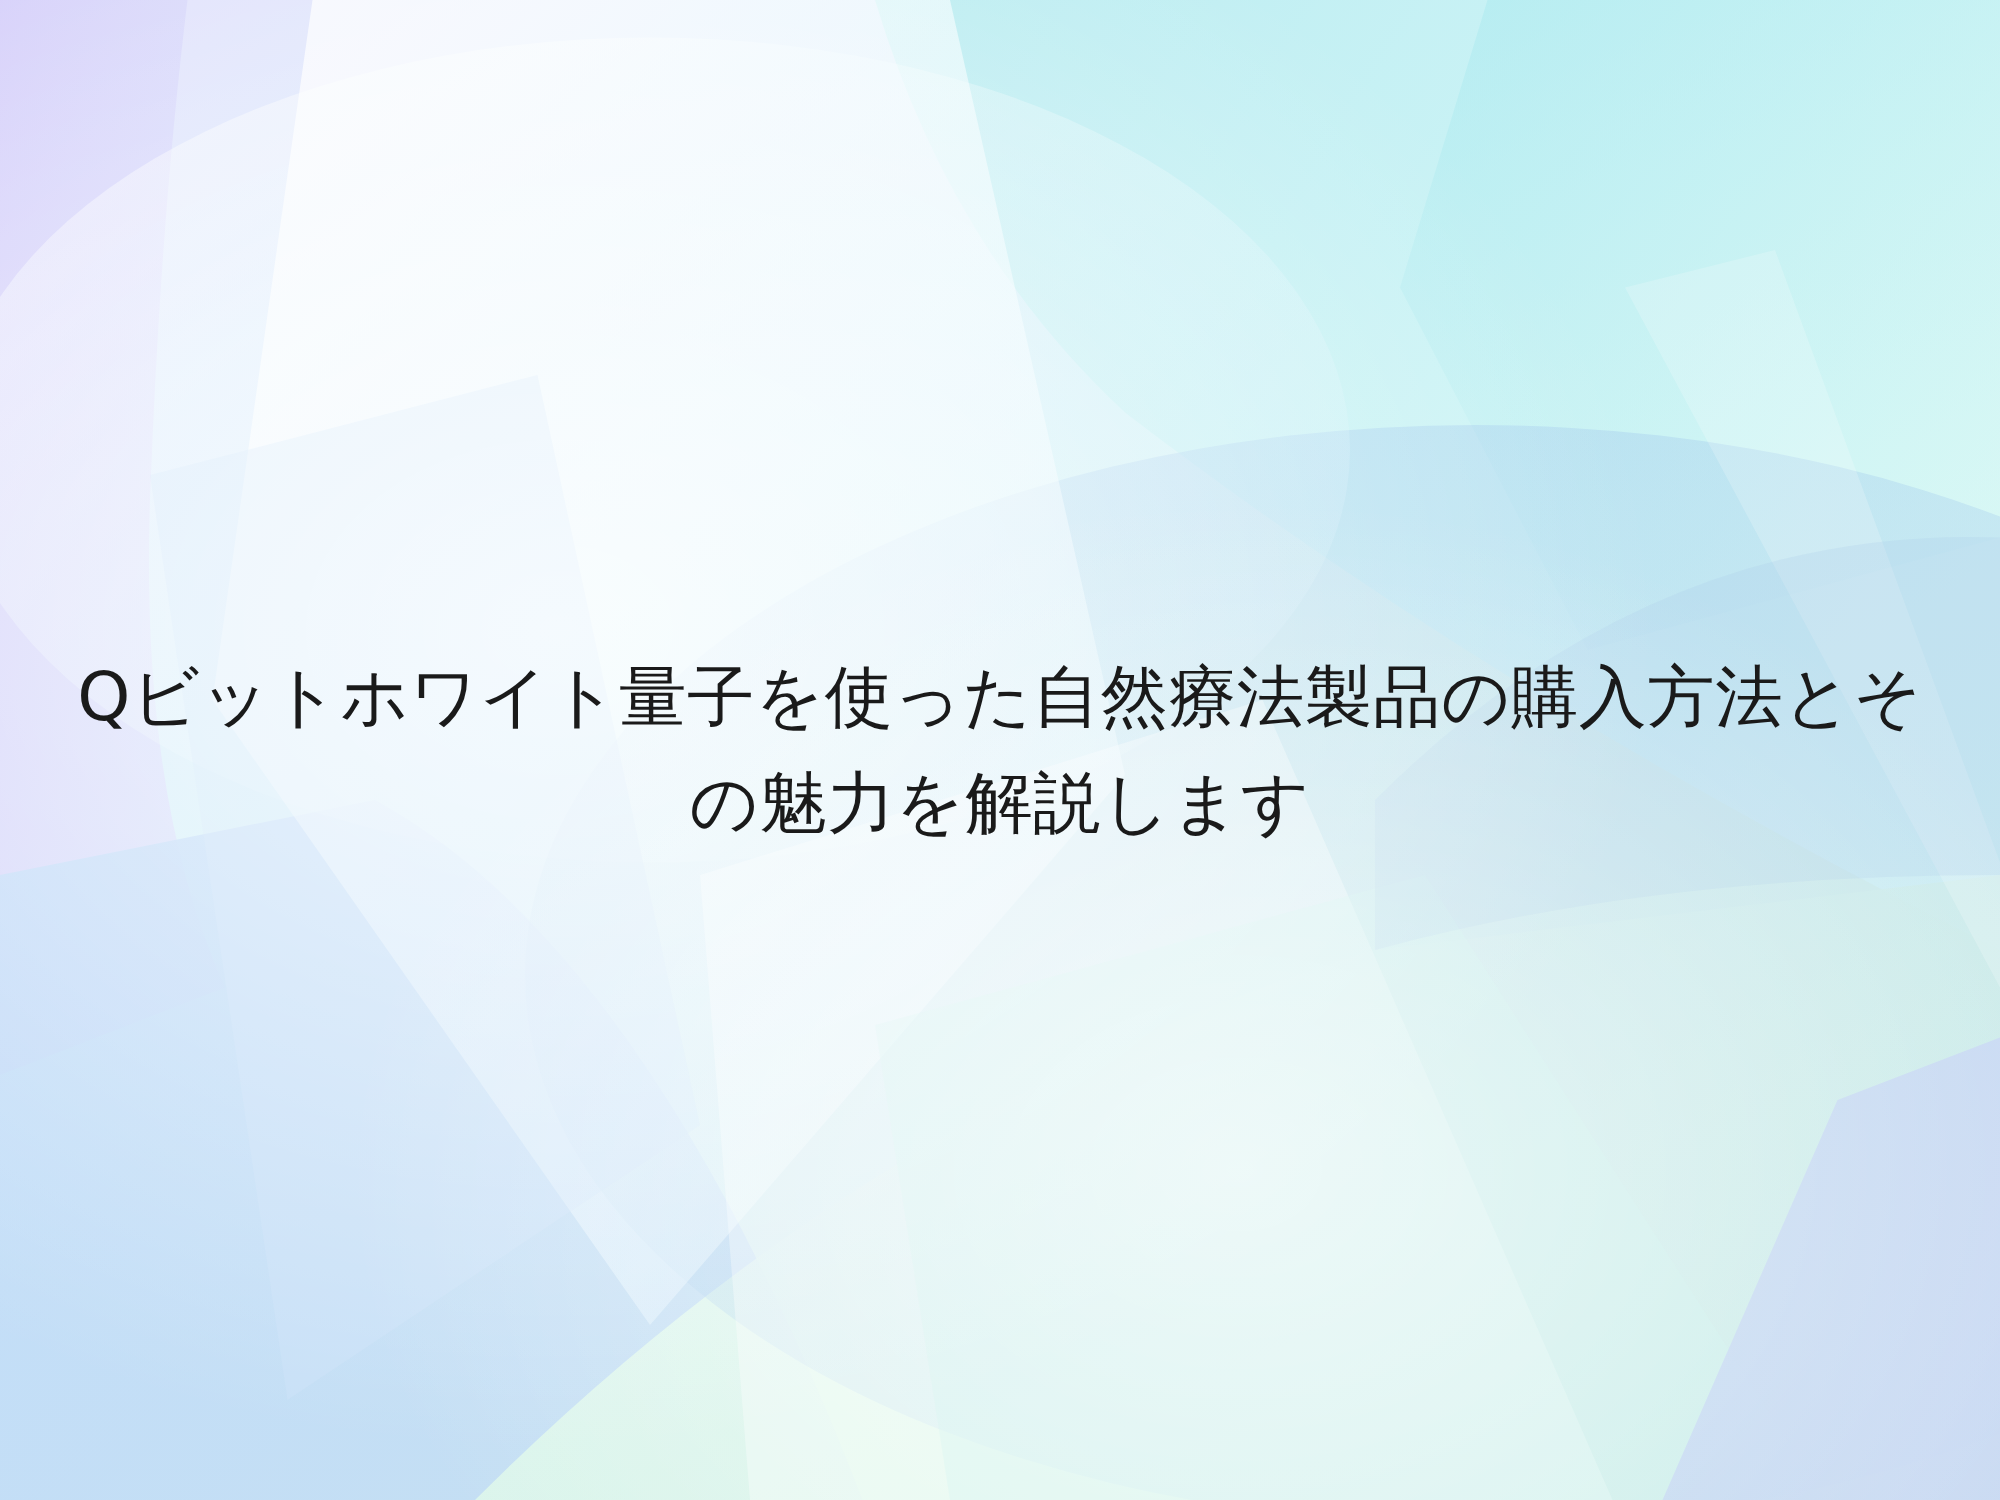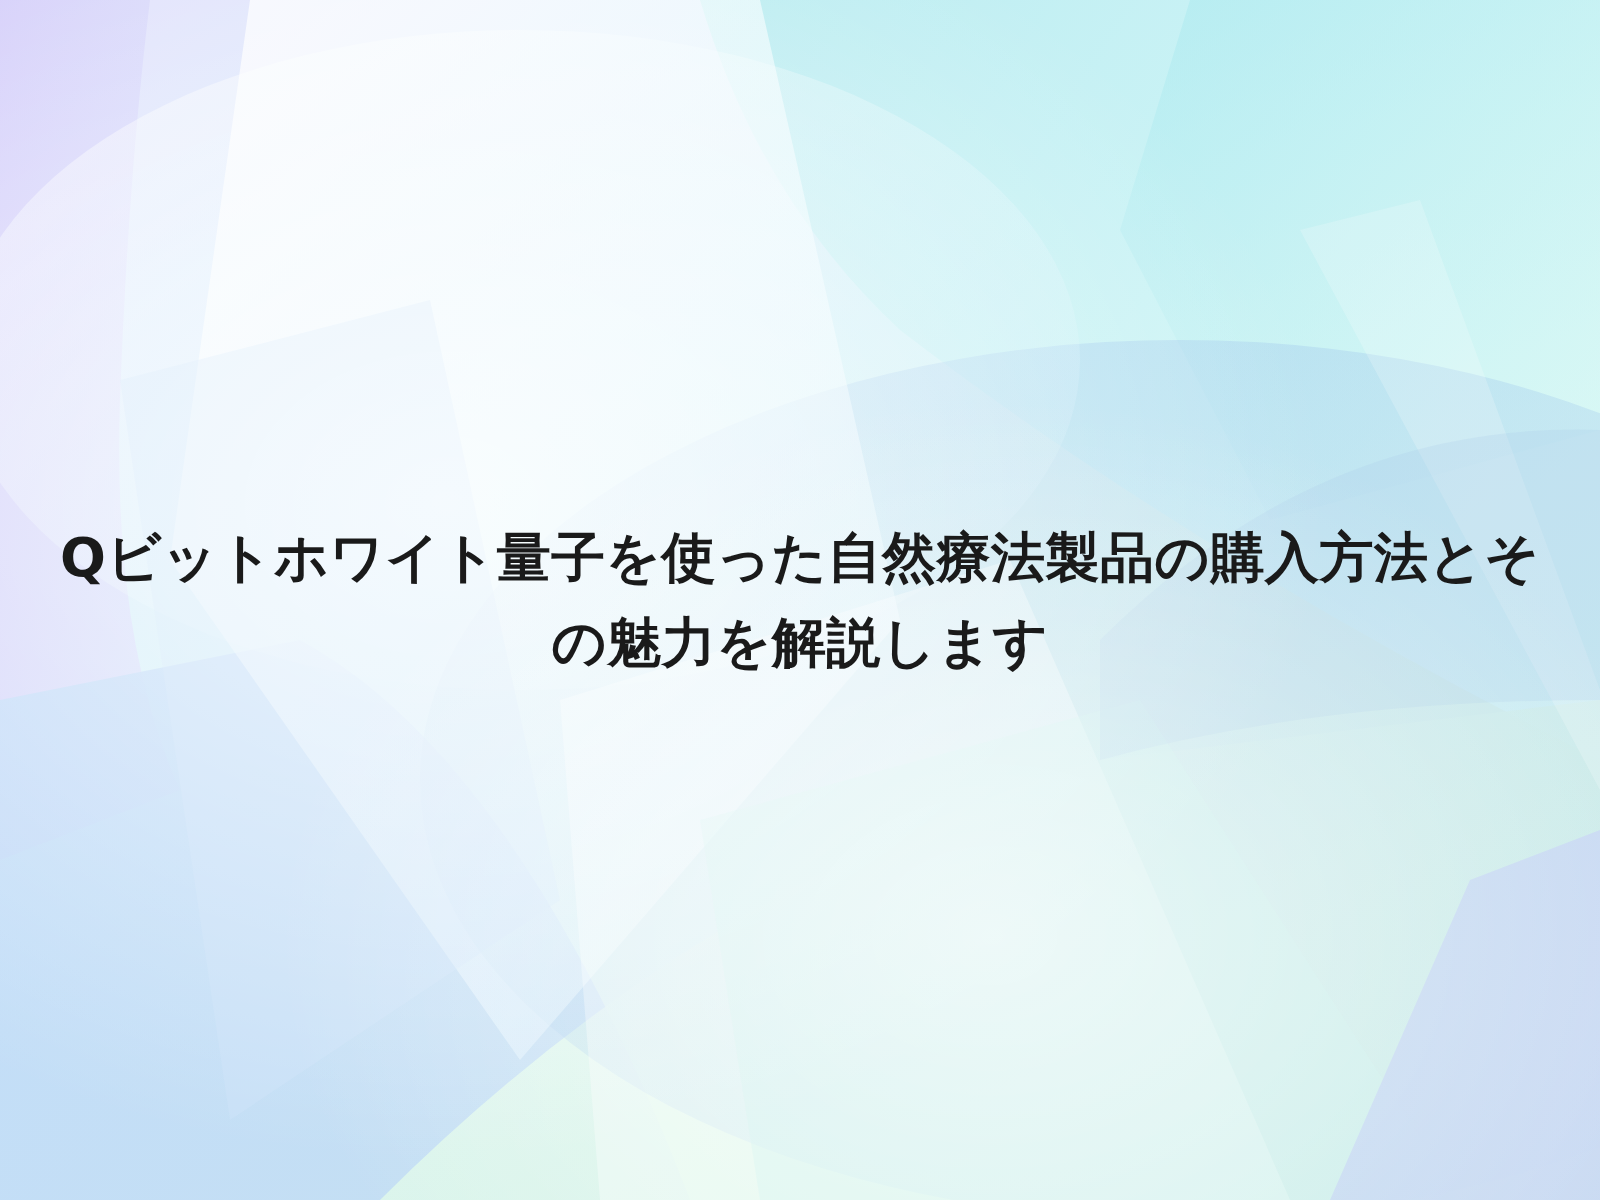--- a/index.html
+++ b/index.html
@@ -39,21 +39,21 @@
     pointer-events: none;
   }
 
   #slide-title {
     width: 1490px;
     margin: 0;
     padding: 0;
     text-align: center;
     font-family: "DejaVu Sans", "Liberation Sans", sans-serif;
     font-size: 54px;
-    font-weight: 700;
+    font-weight: 400;
     line-height: 85px;
     letter-spacing: 0.5px;
     color: #1a1a1a;
     -webkit-font-smoothing: antialiased;
     word-break: break-all;
     white-space: normal;
   }
 </style>
 </head>
 <body>

